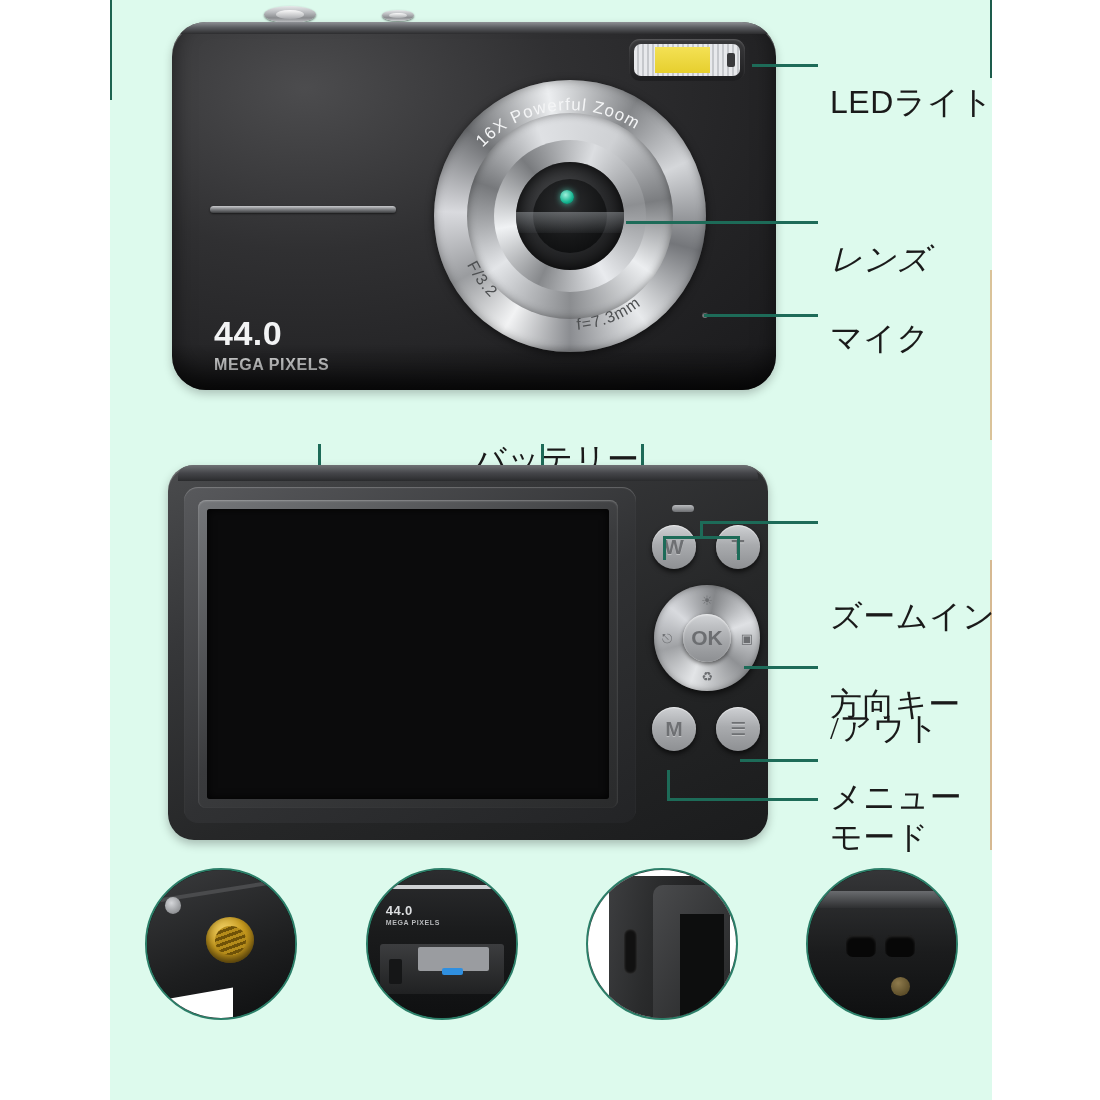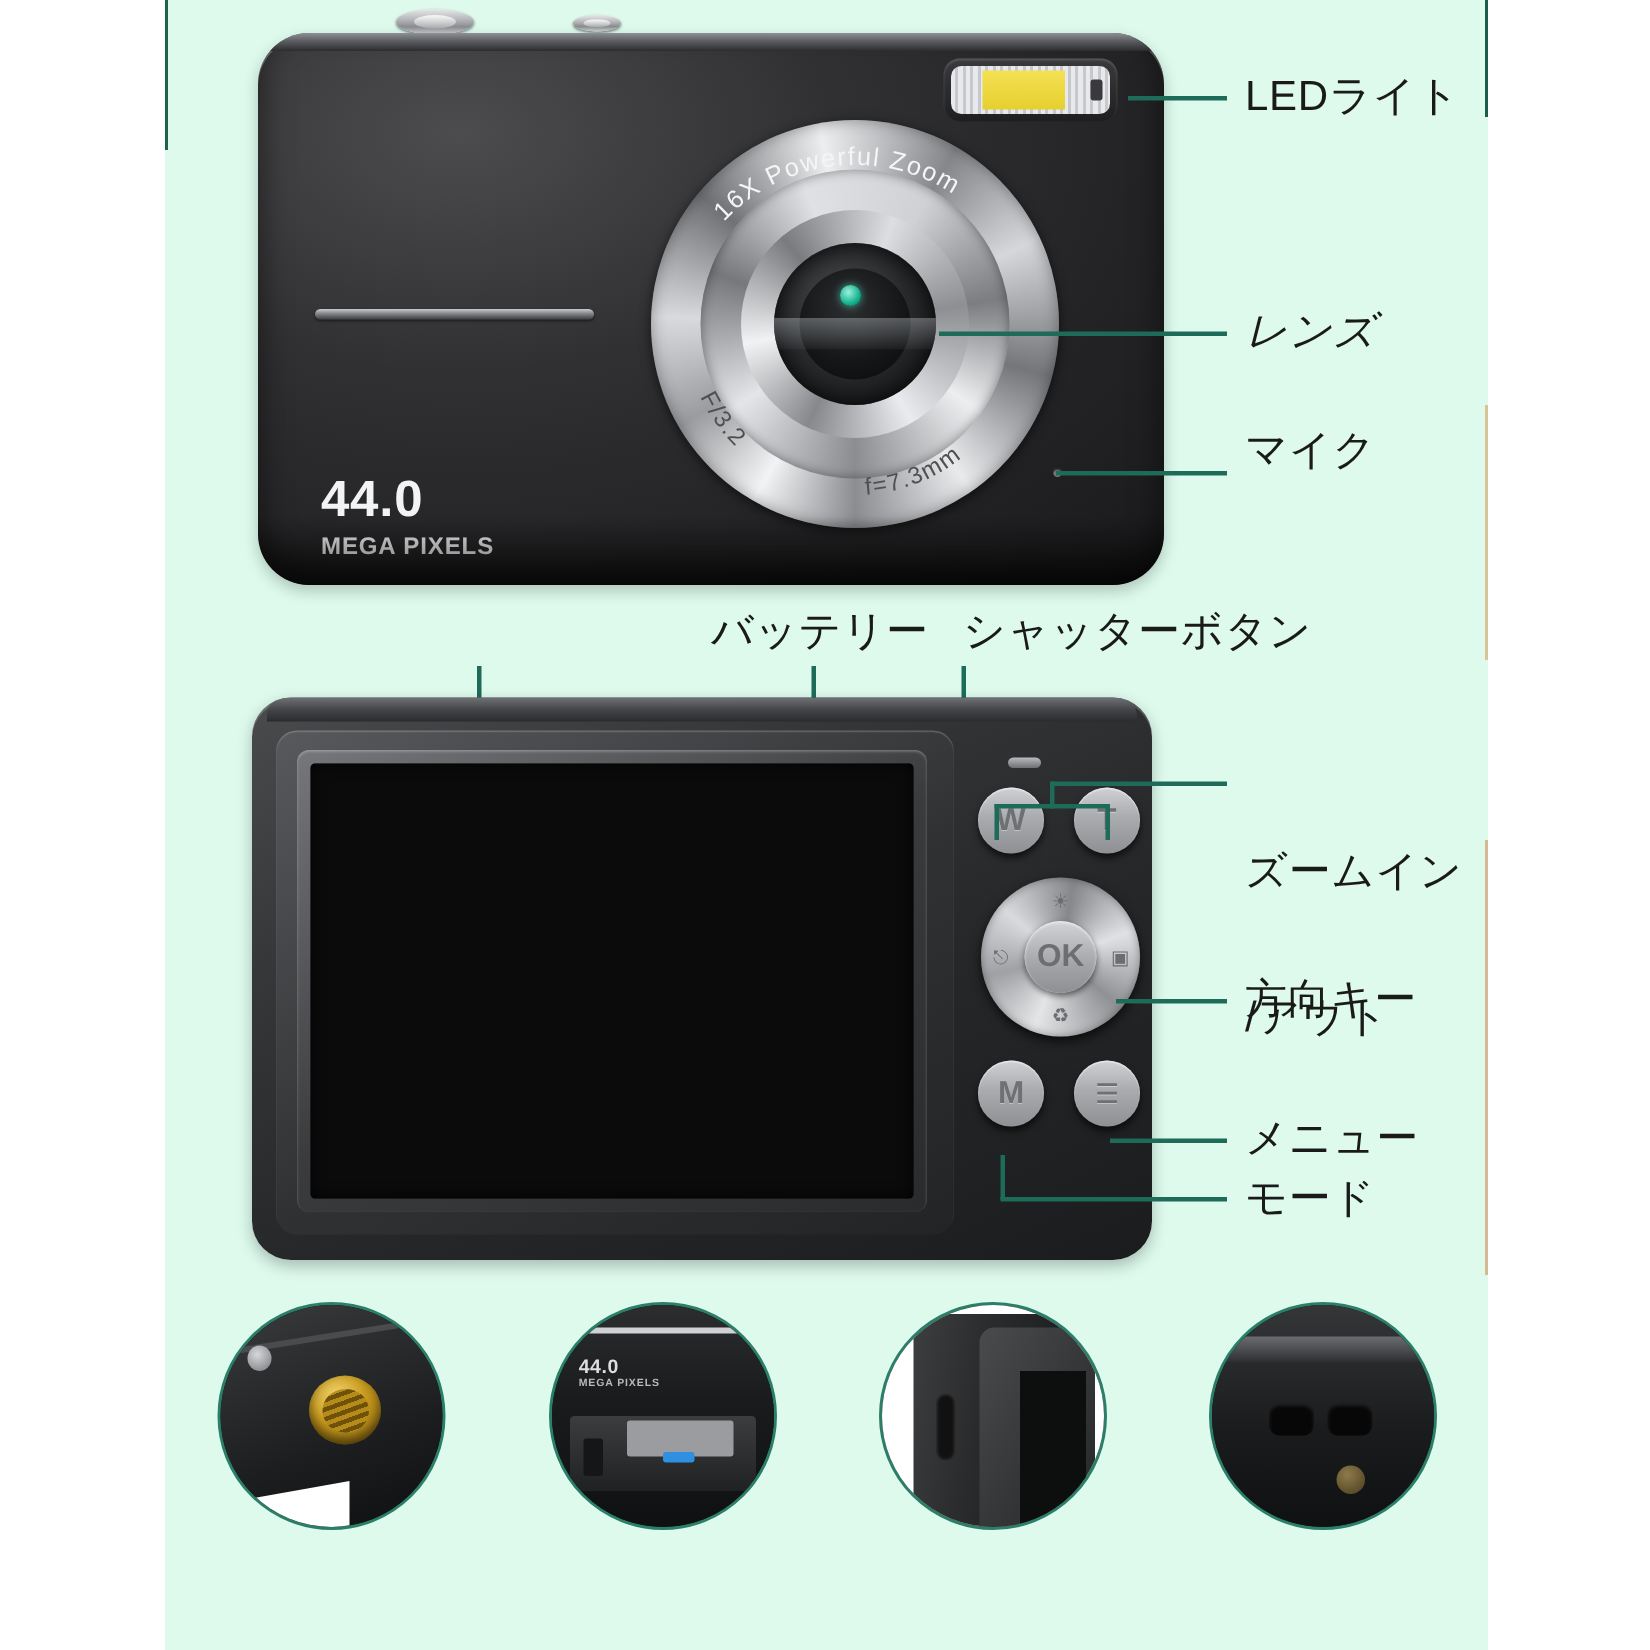--- a/index.html
+++ b/index.html
@@ -58,24 +58,25 @@
     width: 2px;
     height: 290px;
     background: #d4a97a;
     opacity: .8;
   }
 
   
   .label {
     position: absolute;
     color: #1a1a1a;
-    font-size: 28px;
+    font-size: 32px;
     line-height: 1.16;
     letter-spacing: .5px;
     white-space: pre;
+    margin-top: 36px;
   }
 
   
   .lead-h {
     position: absolute;
     height: 3px;
     background: #1d6b58;
   }
   .lead-v {
     position: absolute;
@@ -519,21 +520,20 @@
 
   <div class="lead-h" style="left:752px; top:64px; width:66px;"></div>
   <div class="lead-h" style="left:626px; top:221px; width:192px;"></div>
   <div class="lead-h" style="left:704px; top:314px; width:114px;"></div>
 
   <div class="label" style="left:830px; top:48px;">LEDライト</div>
   <div class="label" style="left:830px; top:205px;font-style:italic;">レンズ</div>
   <div class="label" style="left:830px; top:284px;">マイク</div>
 
   <div class="label" style="left:474px; top:405px;">バッテリー</div>
-  <div class="label" style="left:642px; top:405px;">シャッターボタン</div>
 
   <div class="lead-v" style="left:318px; top:444px; height:128px;"></div>
   <div class="lead-v" style="left:541px; top:444px; height:32px;"></div>
   <div class="lead-v" style="left:641px; top:444px; height:28px;"></div>
 
   <div class="top-btn" style="left:527px; top:470px; width:30px; height:11px;">
     <div class="ring"></div>
   </div>
   <div class="top-btn" style="left:618px; top:466px; width:48px; height:17px;">
     <div class="ring"></div>
@@ -574,21 +574,21 @@
   <div class="lead-v" style="left:700px; top:521px; height:18px;"></div>
   <div class="lead-h" style="left:700px; top:521px; width:118px;"></div>
 
   <div class="lead-h" style="left:744px; top:666px; width:74px;"></div>
 
   <div class="lead-h" style="left:740px; top:759px; width:78px;"></div>
 
   <div class="lead-v" style="left:667px; top:770px; height:30px;"></div>
   <div class="lead-h" style="left:667px; top:798px; width:151px;"></div>
 
-  <div class="label" style="left:830px; top:500px;">
+  <div class="label" style="left:830px; top:488px;font-family:Liberation Serif, serif;">
     <div>ズームイン</div>
     <div>/アウト</div>
   </div>
   <div class="label" style="left:830px; top:650px;">方向キー</div>
   <div class="label" style="left:830px; top:743px;">メニュー</div>
   <div class="label" style="left:830px; top:783px;">モード</div>
 
   <div class="detail-circle" style="left:145px; top:868px;">
     <div class="tripod-bg"></div>
     <div class="tripod-topline"></div>

